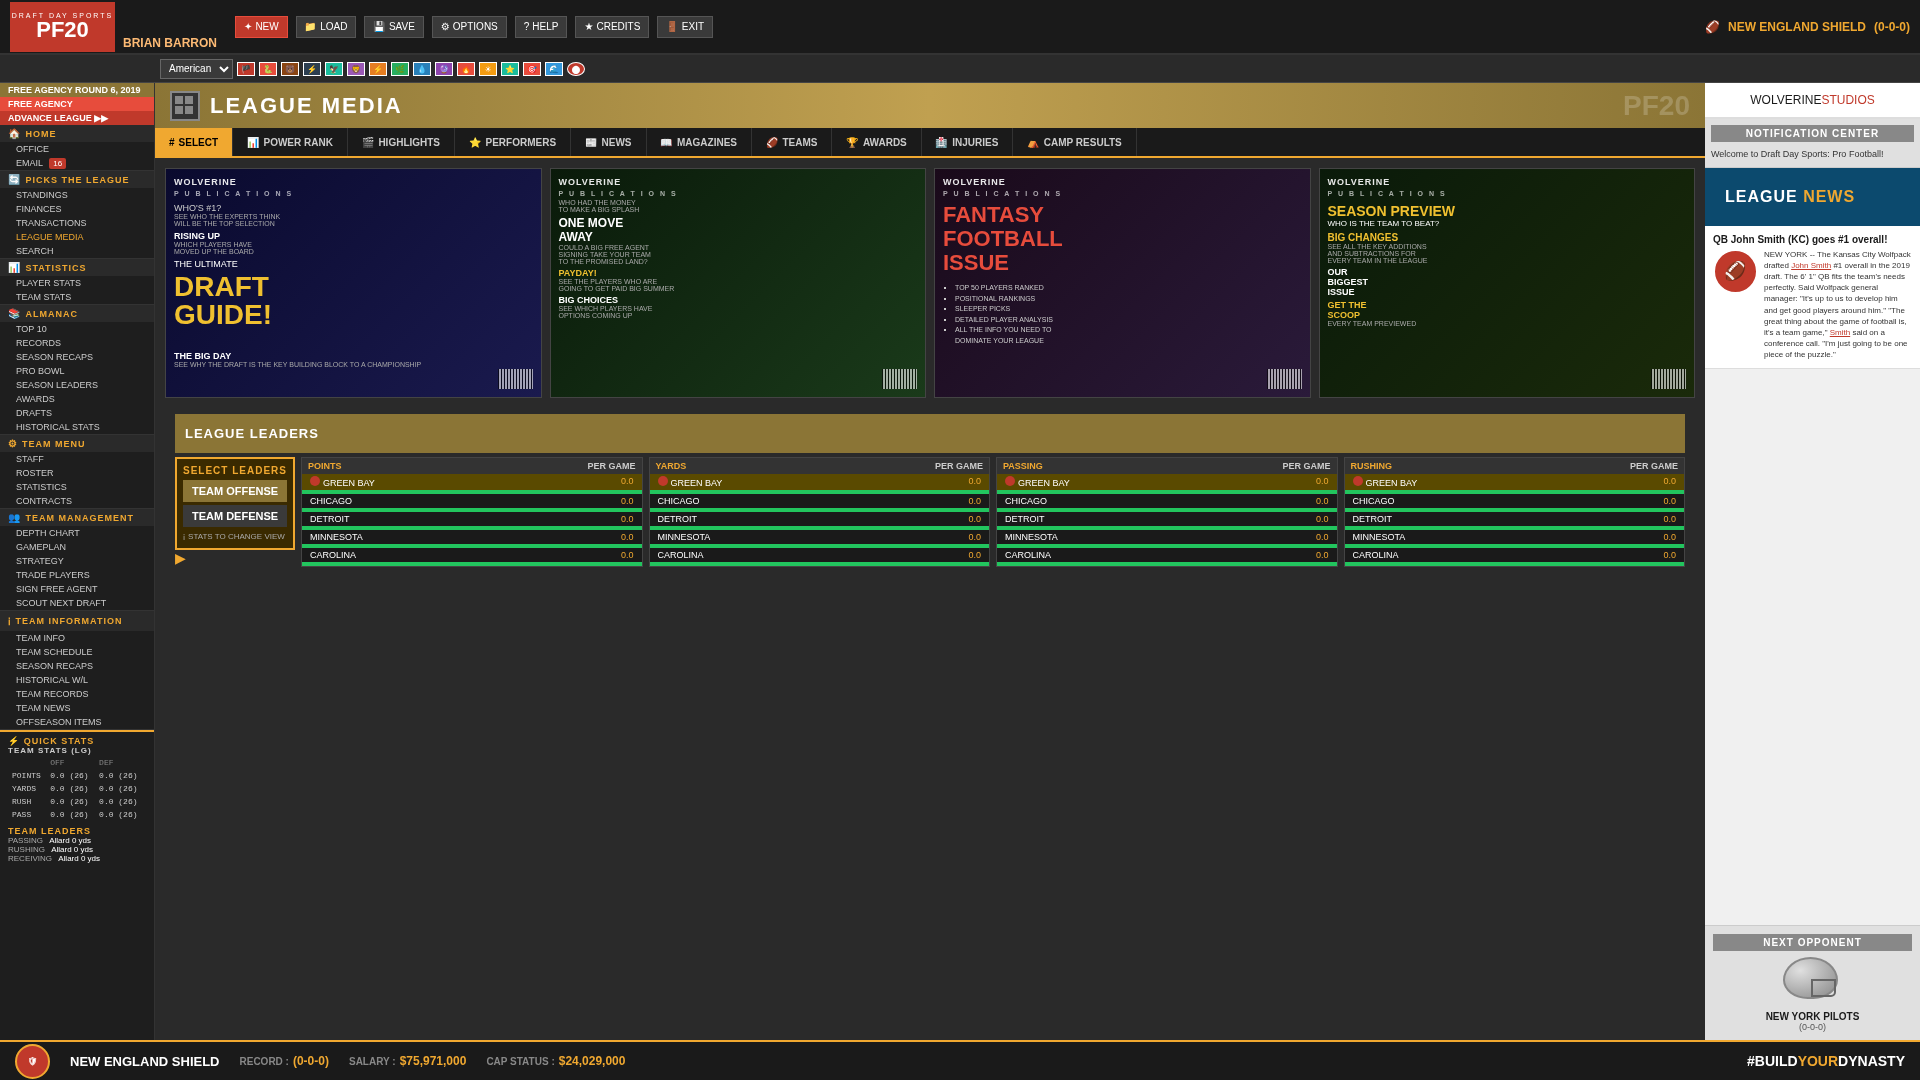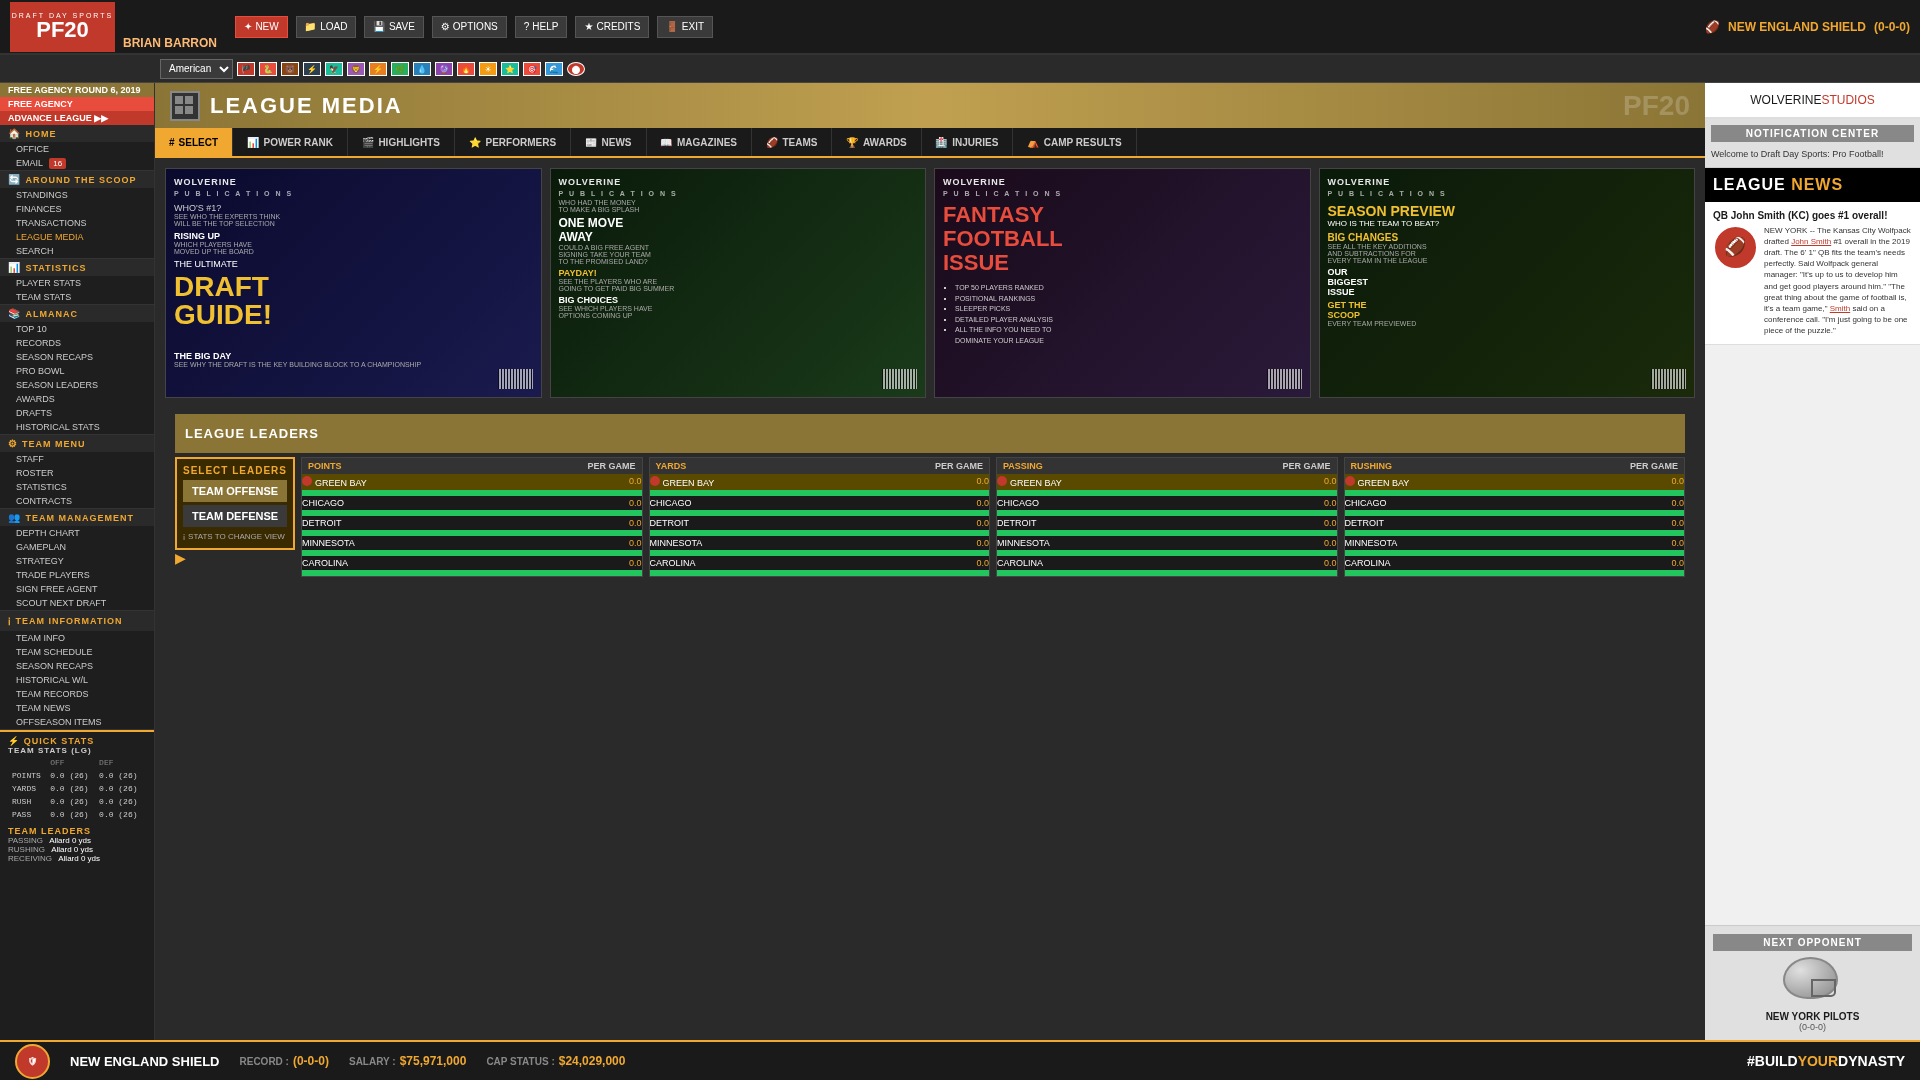--- a/index.html
+++ b/index.html
@@ -296,23 +296,23 @@
       display: flex;
       justify-content: space-between;
       font-size: 9px;
       font-weight: bold;
       color: #ccc;
     }
     .ll-table-header span.stat-name { color: #f0a830; }
     .ll-table-row {
       display: flex;
       justify-content: space-between;
-      padding: 2px 0;
+      padding: 2px 8px;
       font-size: 9px;
-      border-bottom: 6px solid #22c55e;
+      border-bottom: 4px solid #22c55e;
     }
     .ll-table-row.highlight { background: #5a4a00; }
     .ll-table-row .value { color: #f0a830; }
     .ll-icon {
       width: 10px; height: 10px;
       background: #c0392b;
       border-radius: 50%;
       display: inline-block;
       margin-right: 3px;
     }
@@ -378,22 +378,22 @@
       color: #333;
       line-height: 1.4;
     }
 
     #league-news-panel {
       flex: 1;
       background: #f0f0f0;
       overflow-y: auto;
     }
     #ln-header {
-      background: #000000;
-      padding: 8px;
+      background: #0c4a6e;
+      padding: 20px;
     }
     #ln-header h2 {
       color: #fff;
       font-size: 16px;
       font-weight: bold;
       letter-spacing: 1px;
     }
     #ln-header h2 span { color: #f0a830; }
     .news-item {
       padding: 8px;
@@ -638,21 +638,21 @@
         <span class="icon">🏠</span>
         <span>HOME</span>
       </div>
       <div class="sidebar-item">OFFICE</div>
       <div class="sidebar-item">EMAIL <span class="badge">16</span></div>
     </div>
 
     <div class="sidebar-section">
       <div class="sidebar-header">
         <span class="icon">🔄</span>
-        <span>AROUND THE SCOOP</span>
+        <span>PICKS THE LEAGUE</span>
       </div>
       <div class="sidebar-item">STANDINGS</div>
       <div class="sidebar-item">FINANCES</div>
       <div class="sidebar-item">TRANSACTIONS</div>
       <div class="sidebar-item active">LEAGUE MEDIA</div>
       <div class="sidebar-item">SEARCH</div>
     </div>
 
     <div class="sidebar-section">
       <div class="sidebar-header">

